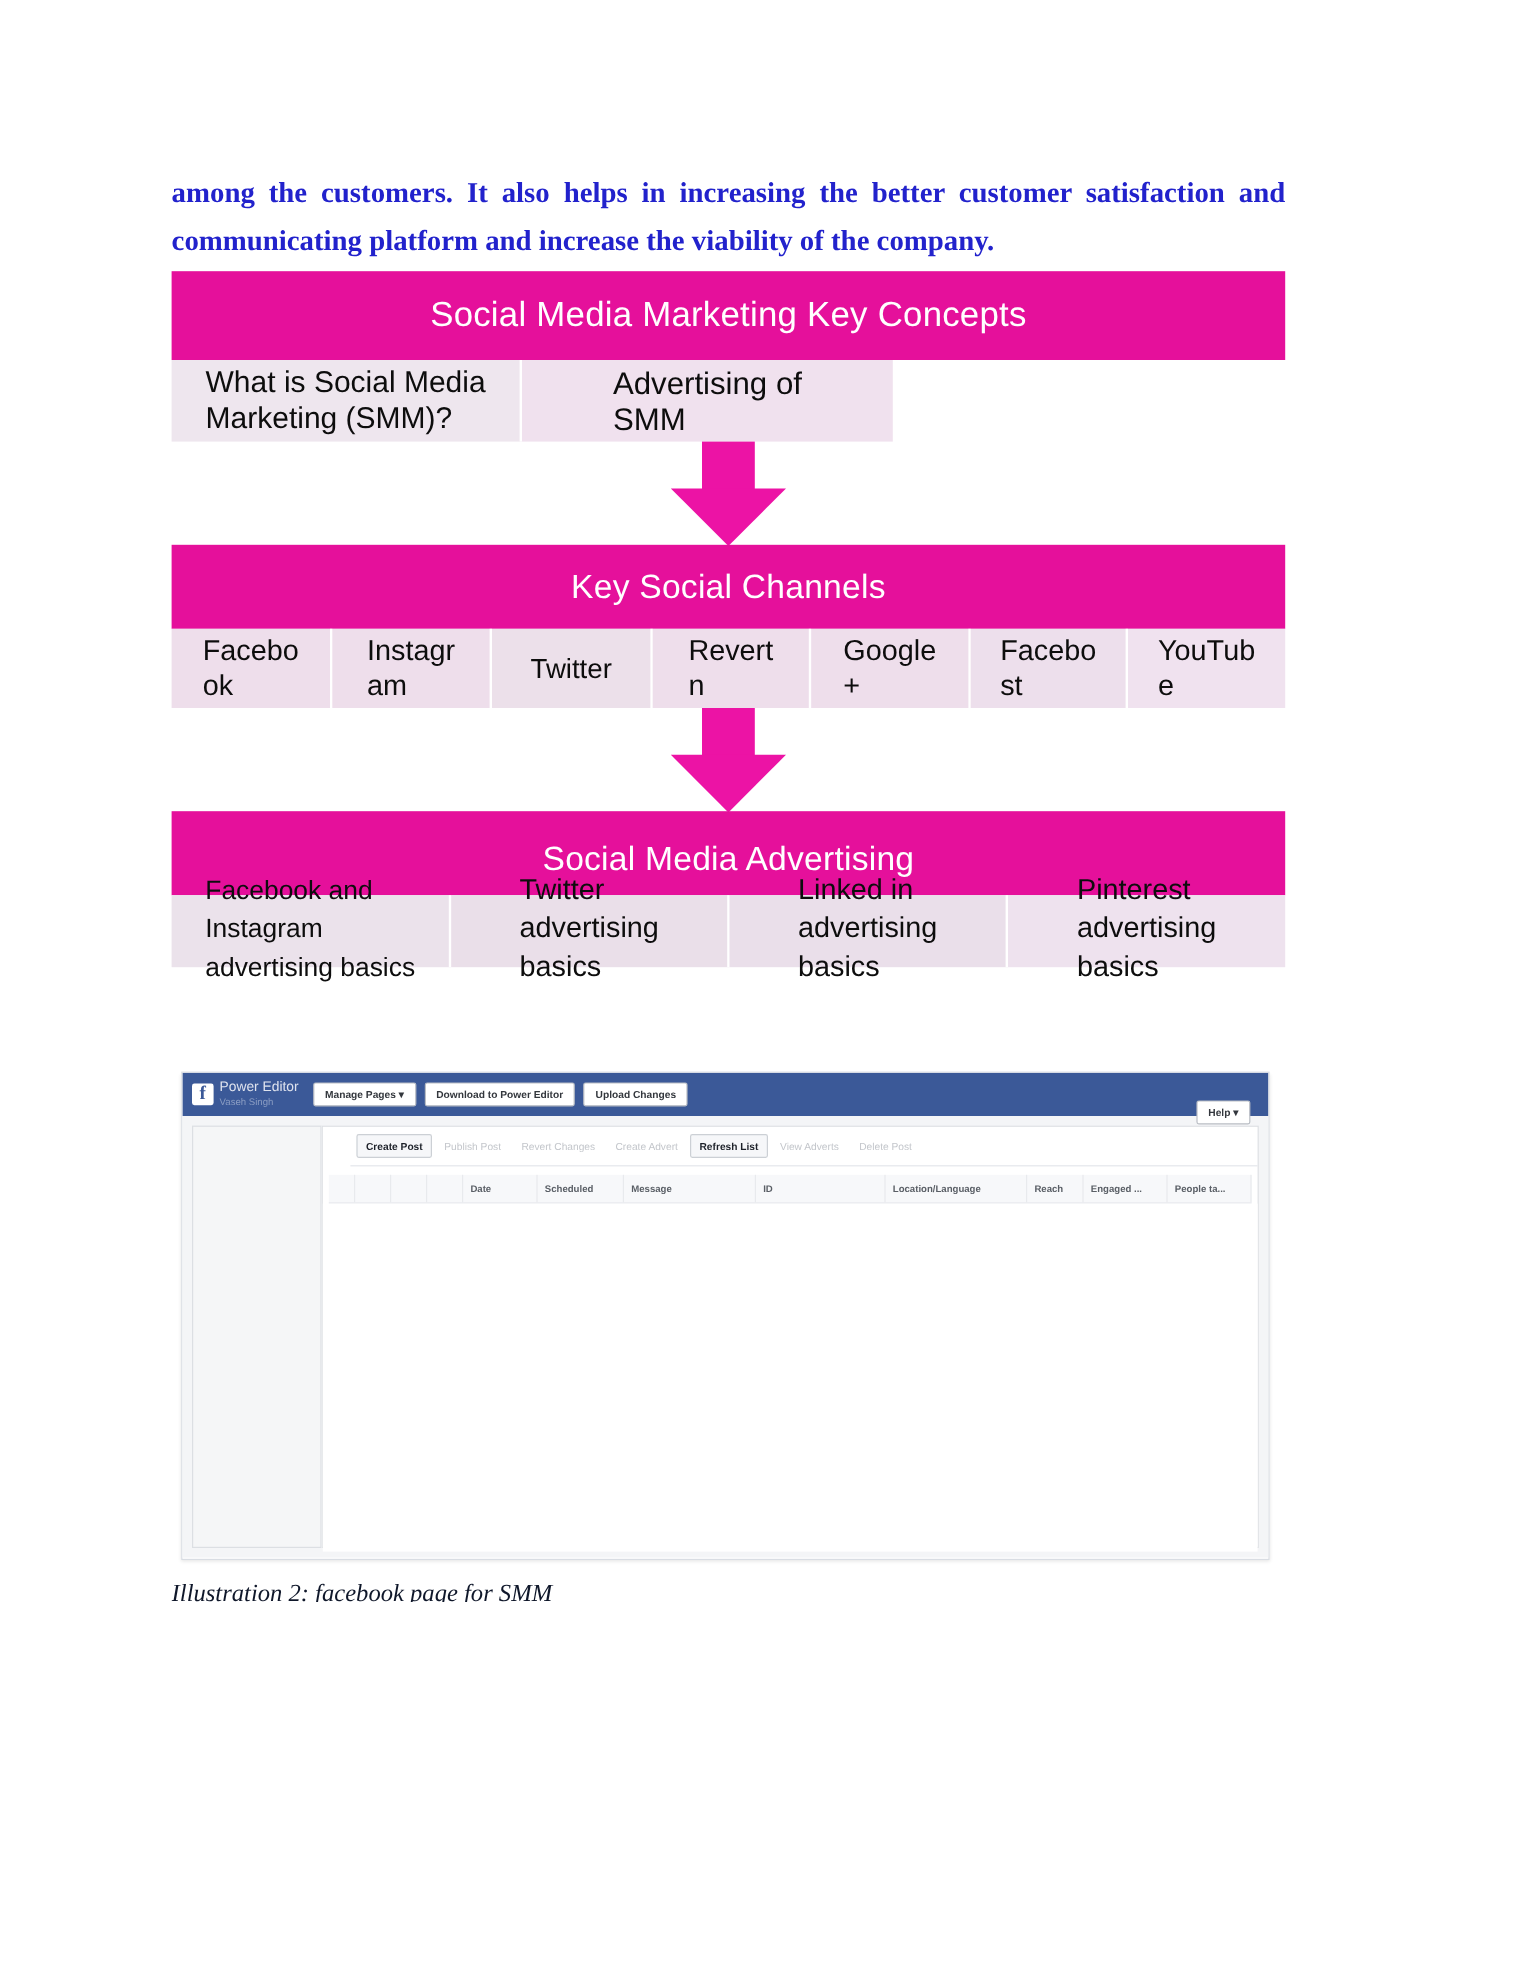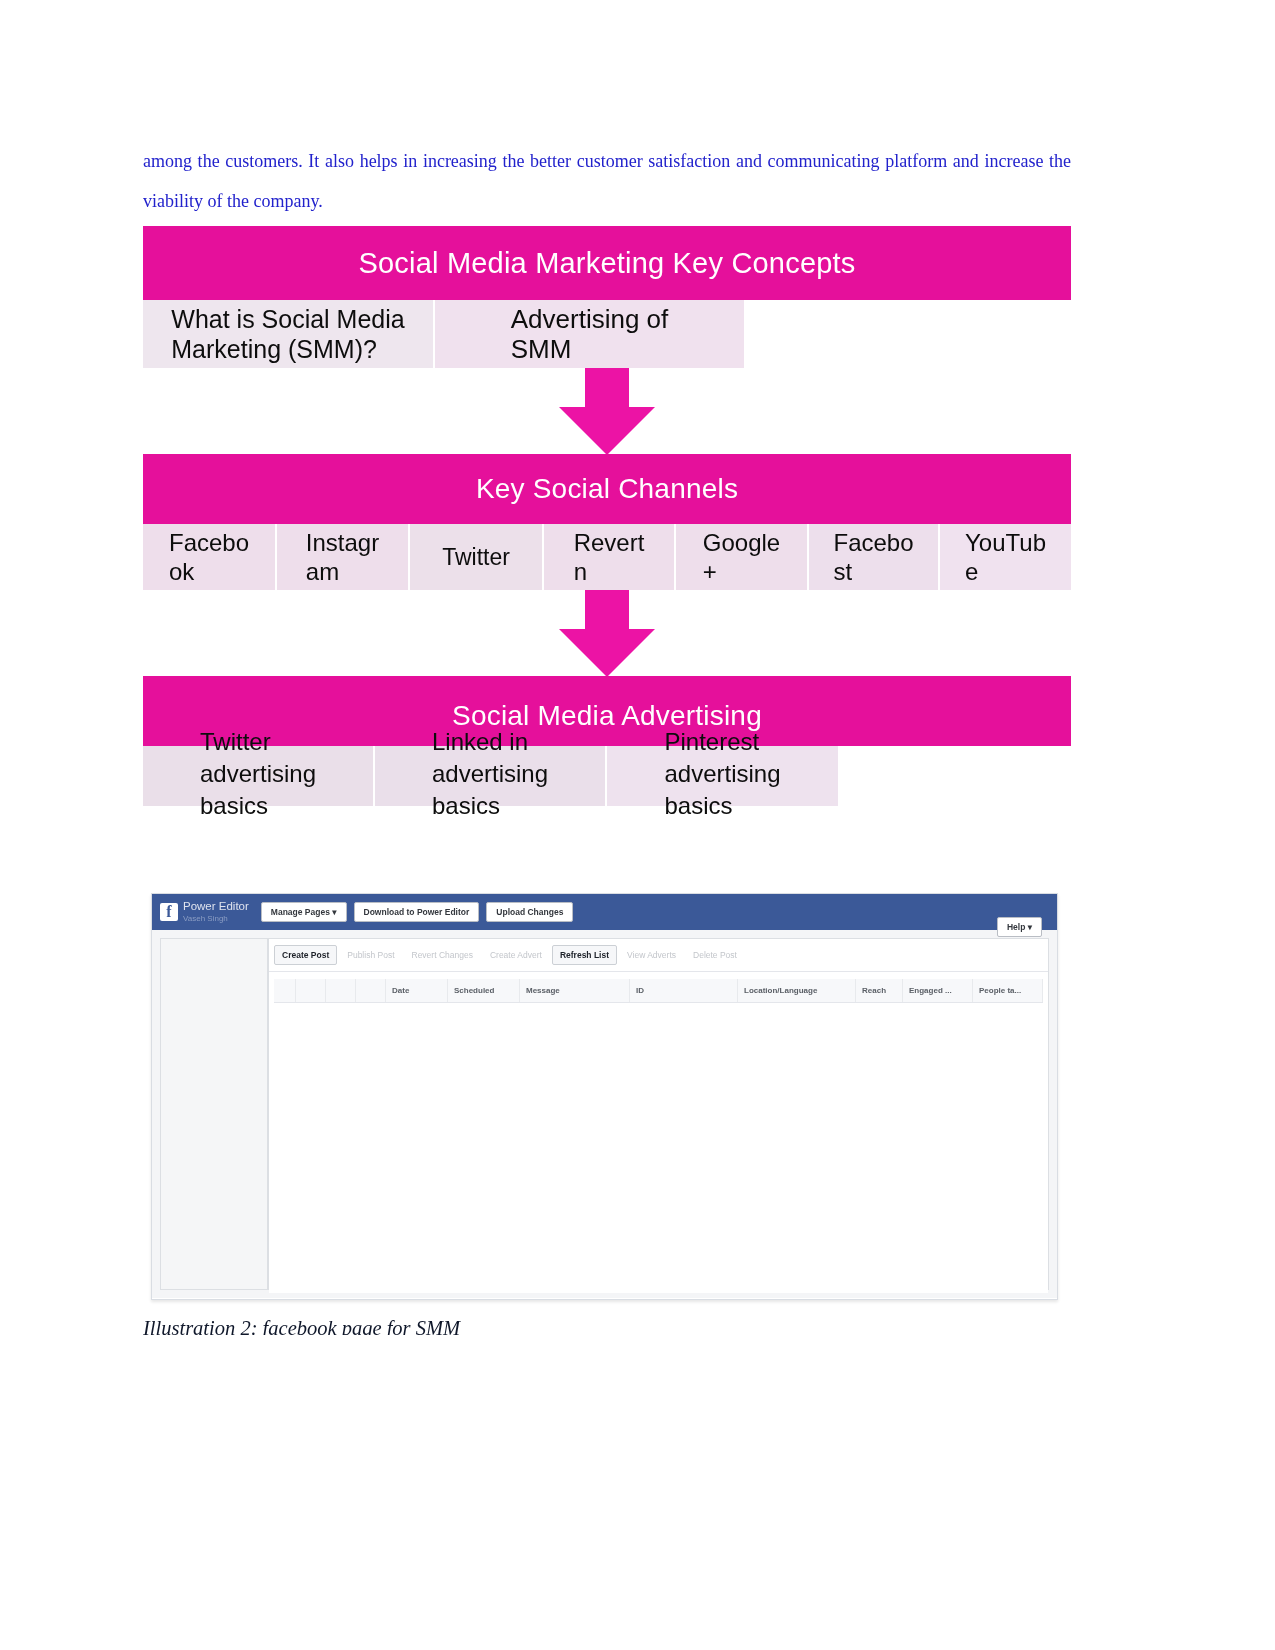--- a/index.html
+++ b/index.html
@@ -20,24 +20,25 @@
     left: 0; top: 0;
     width: 1275px;
     height: 1650px;
     background: #ffffff;
   }
 
   
   .para {
     position: absolute;
     font-family: "Liberation Serif", serif;
-    font-size: 18px;
+    font-size: 24px;
     line-height: 40px;
     text-align: justify;
     color: #2b2bbf;
+    font-weight: bold;
   }
   .para-top {
     left: 143px;
     top: 141px;
     width: 928px;
     color: #2222cc;
   }
   .para-bottom {
     left: 136px;
     top: 1344px;
@@ -262,20 +263,21 @@
     background: #ffffff;
     margin: 8px 8px 8px 0;
     border: 1px solid #dcdfe3;
     box-sizing: border-box;
   }
   .fb-actionbar {
     display: flex;
     align-items: center;
     padding: 6px 5px;
     border-bottom: 1px solid #e4e6eb;
+    margin-left: 23px;
   }
   .fb-action {
     font-family: "Liberation Sans", sans-serif;
     font-size: 8.5px;
     padding: 4px 7px;
     margin-right: 3px;
     border-radius: 2px;
     white-space: nowrap;
     color: #c3c6cb;
   }
@@ -392,20 +394,25 @@
     <div class="arrow-wrap">
       <div class="arrow">
         <div class="shaft"></div>
         <div class="head"></div>
       </div>
     </div>
 
     <div class="band">
       <div class="band-header h3">Social Media Advertising</div>
       <div class="band-row row3">
+        <div class="cell c0">
+          <span class="txt">Facebook and
+Instagram
+advertising basics</span>
+        </div>
         <div class="cell c1">
           <span class="txt">Twitter
 advertising
 basics</span>
         </div>
         <div class="cell c2">
           <span class="txt">Linked in
 advertising
 basics</span>
         </div>

